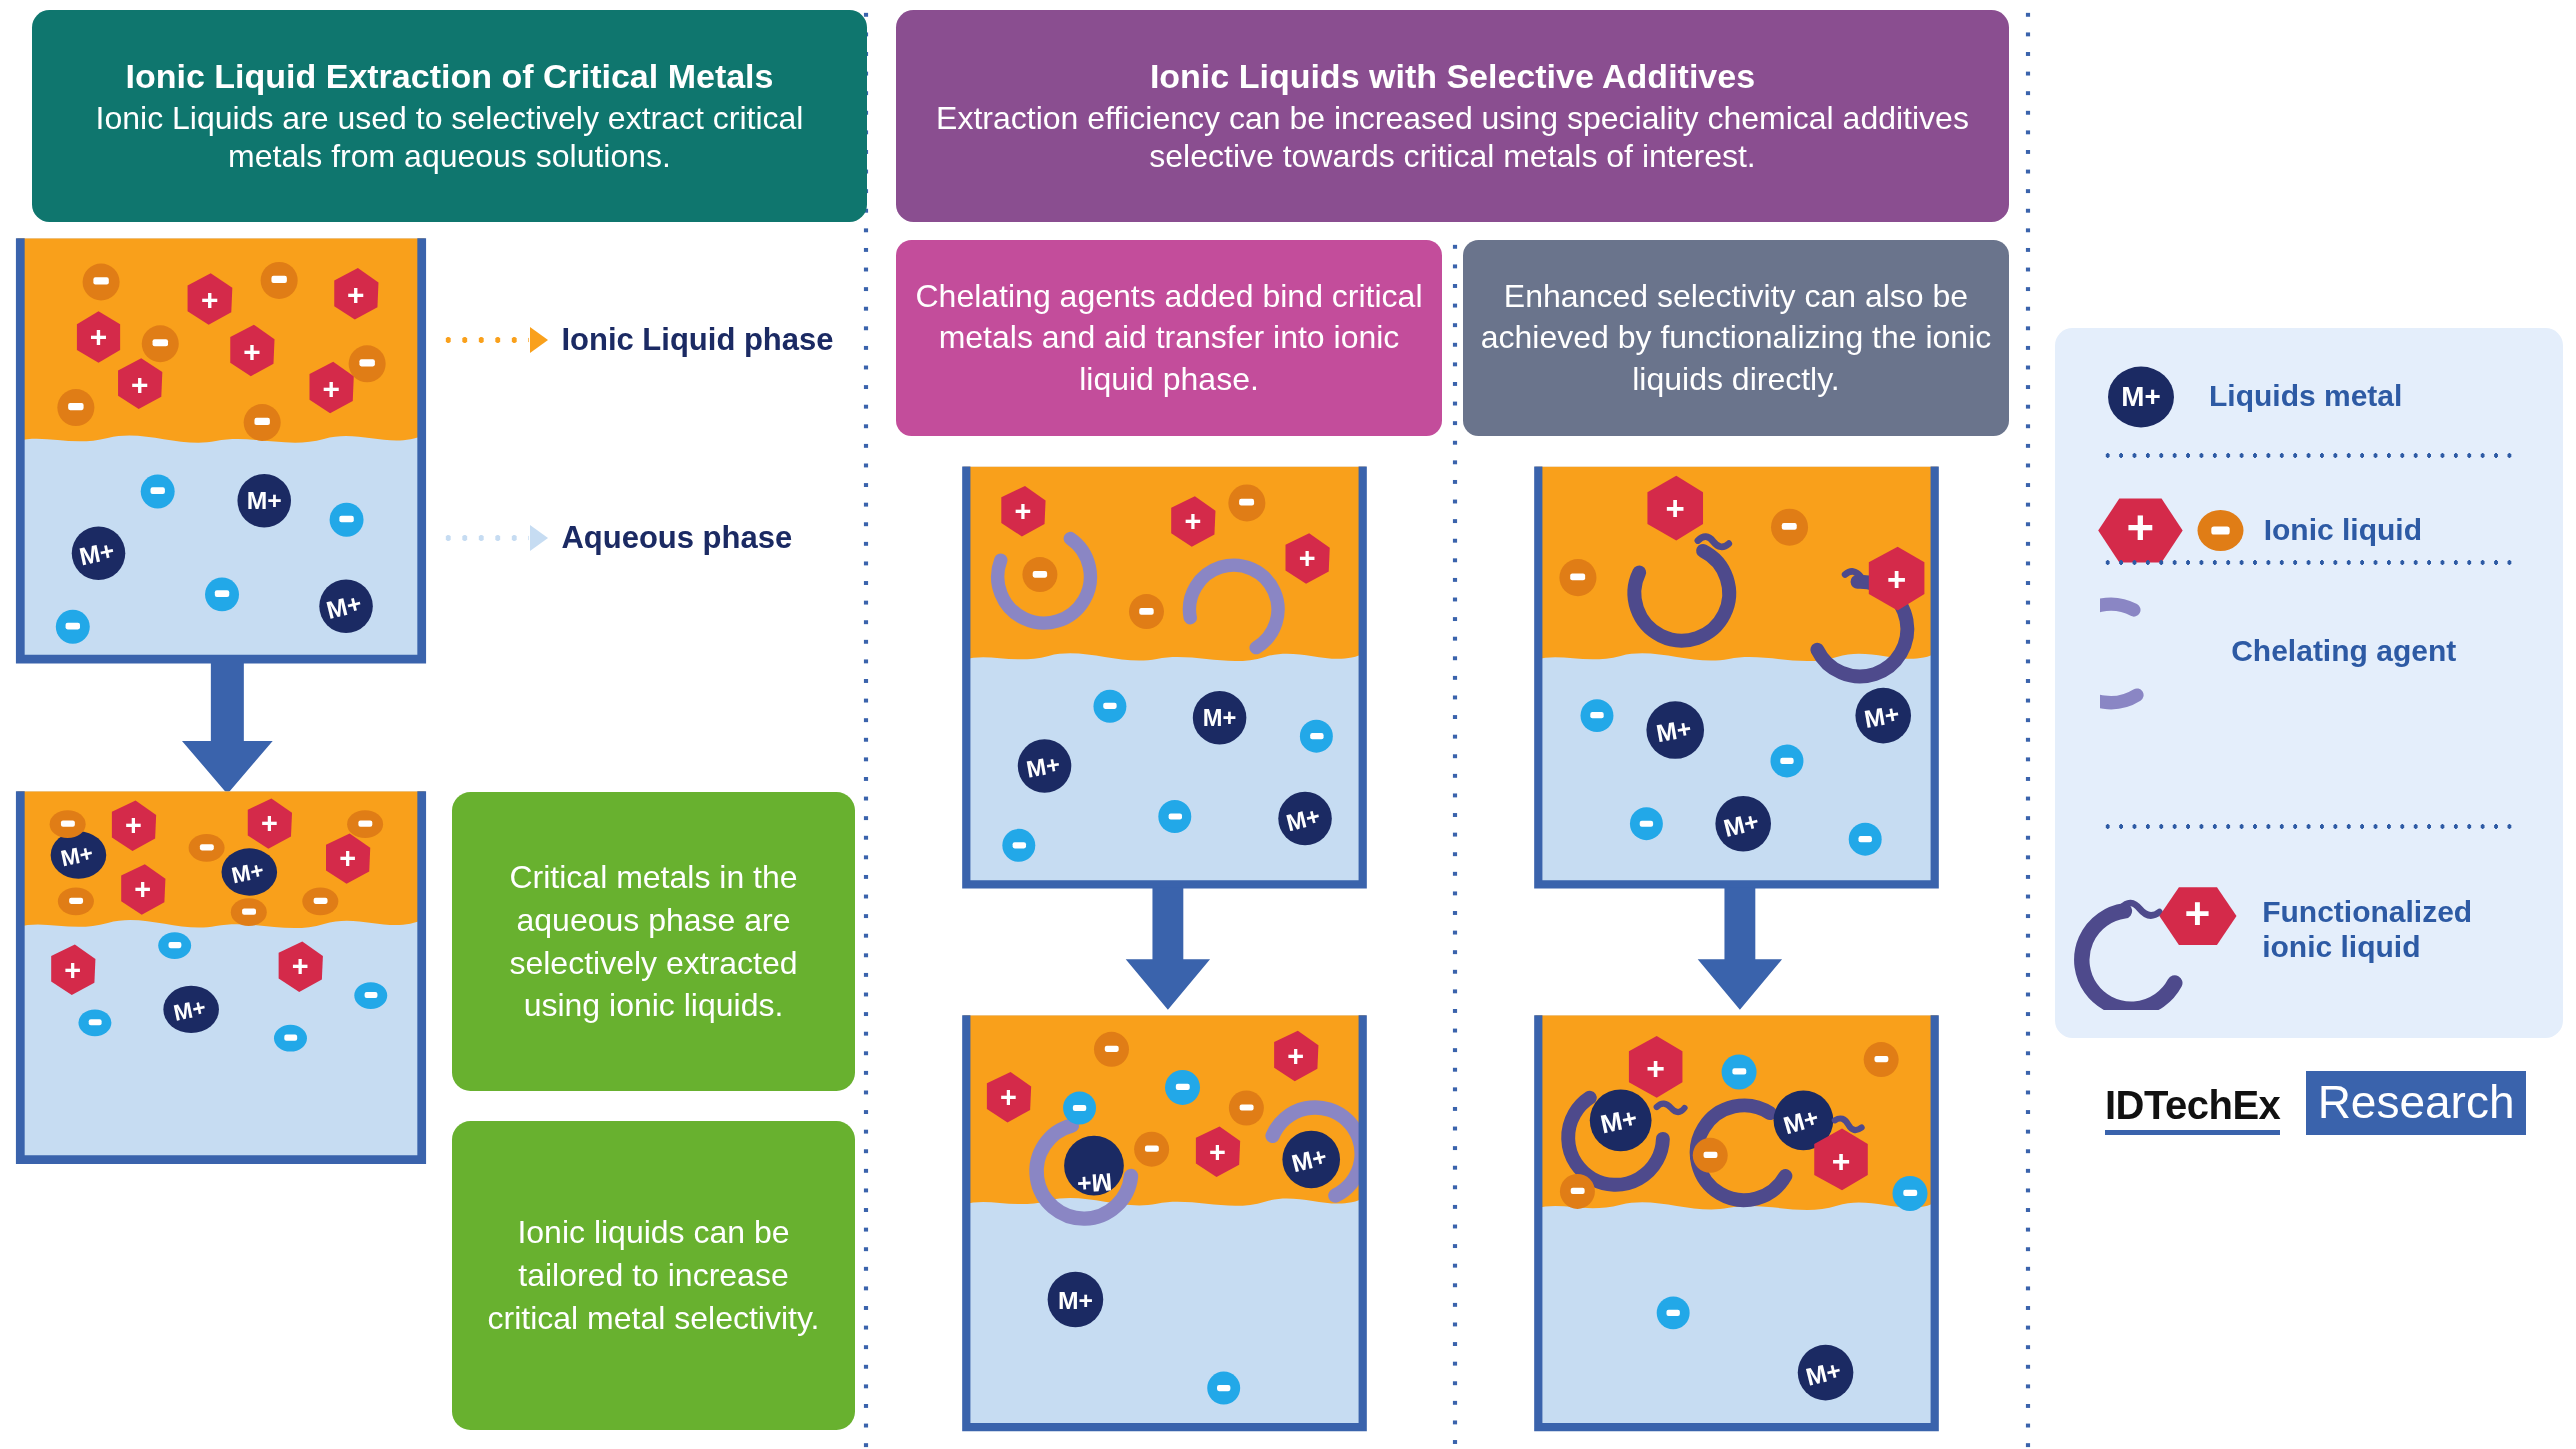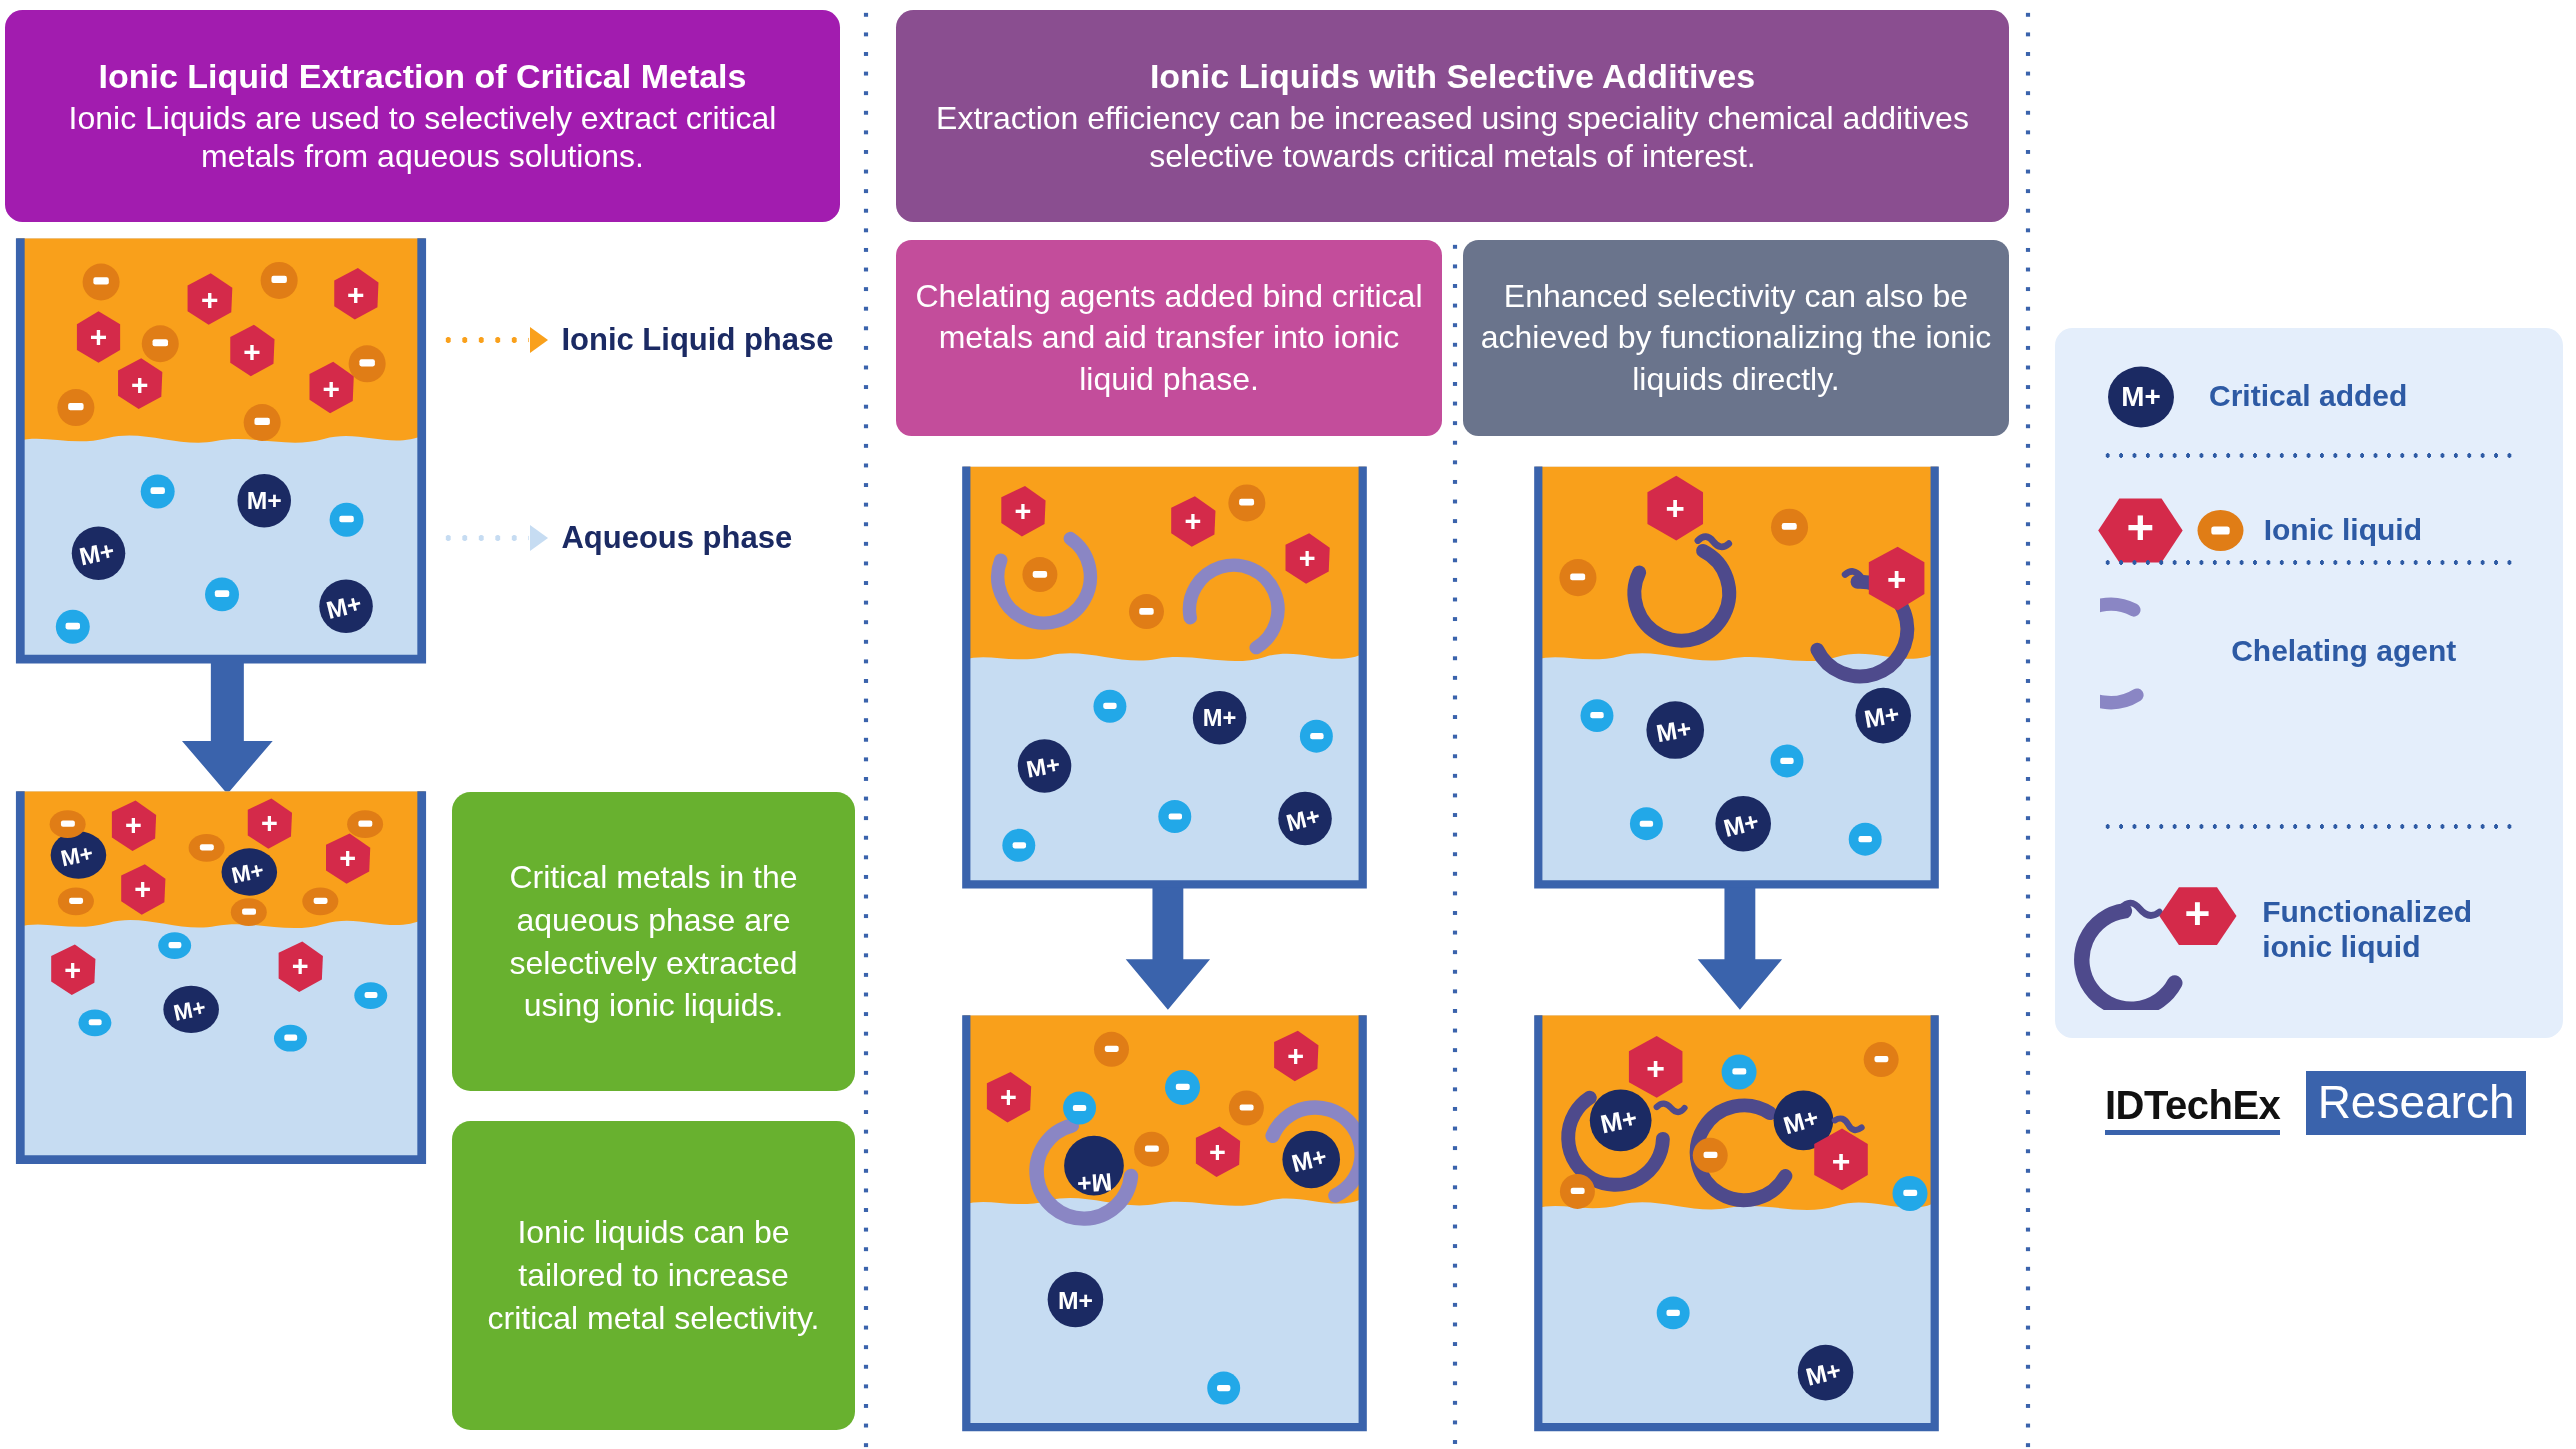--- a/index.html
+++ b/index.html
@@ -118,21 +118,21 @@
 </style>
 </head>
 <body>
 
 <div id="stage">
 
   <div class="vdiv" style="left:863px; top:5.2px; height:1443px;"></div>
   <div class="vdiv" style="left:1452px; top:237px; height:1211px;"></div>
   <div class="vdiv" style="left:2025px; top:5.2px; height:1443px;"></div>
 
-  <div class="banner" style="left:5px; top:10.3px; width:835px; height:212px; background:#a21caf;">
+  <div class="banner" style="left:32px; top:10.3px; width:835px; height:212px; background:#0f766e;">
     <div class="b-title">Ionic Liquid Extraction of Critical Metals</div>
     <div class="b-sub">Ionic Liquids are used to selectively extract critical metals from aqueous solutions.</div>
   </div>
 
   <div class="banner" style="left:896px; top:10.3px; width:1113px; height:212px; background:#8a4e90;">
     <div class="b-title">Ionic Liquids with Selective Additives</div>
     <div class="b-sub">Extraction efficiency can be increased using speciality chemical additives selective towards critical metals of interest.</div>
   </div>
 
   <div class="capbox" style="left:896px; top:240px; width:546px; height:196px; background:#c34d9b;">
@@ -584,21 +584,21 @@
 
   <div id="legend" style="left:2055px; top:328px; width:508px; height:710px;"></div>
 
   <div class="lrow" style="left:2102px; top:350px; width:443px; height:93px;">
     <span style="width:77px; display:flex; justify-content:center;">
       <svg width="68" height="68" viewBox="0 0 132 132" xmlns="http://www.w3.org/2000/svg">
         <ellipse cx="66" cy="66" rx="64" ry="59" fill="#1b2a63"></ellipse>
         <text x="66" y="84" fill="#ffffff" font-family="Liberation Sans, sans-serif" font-weight="bold" font-size="54" text-anchor="middle">M+</text>
       </svg>
     </span>
-    <span class="llabel" style="margin-left:30px;">Critical added</span>
+    <span class="llabel" style="margin-left:30px;">Liquids metal</span>
   </div>
   <div class="lsep" style="left:2101px; top:453px; width:415px;"></div>
 
   <div class="lrow" style="left:2091px; top:479px; width:453px; height:103px;">
     <span style="display:flex; align-items:center;">
       <svg width="103" height="103" viewBox="0 0 200 200" xmlns="http://www.w3.org/2000/svg">
         <polygon points="14,100 55,38 137,38 178,100 137,162 55,162" fill="#d42a4a"></polygon>
         <text x="96" y="126" fill="#ffffff" font-family="Liberation Sans, sans-serif" font-weight="bold" font-size="92" text-anchor="middle">+</text>
       </svg>
       <svg width="47" height="57" viewBox="0 0 92 110" xmlns="http://www.w3.org/2000/svg" style="margin-left:3.1px;">

